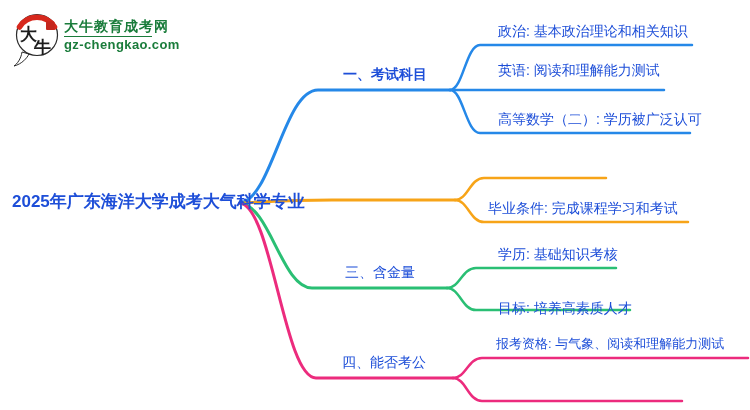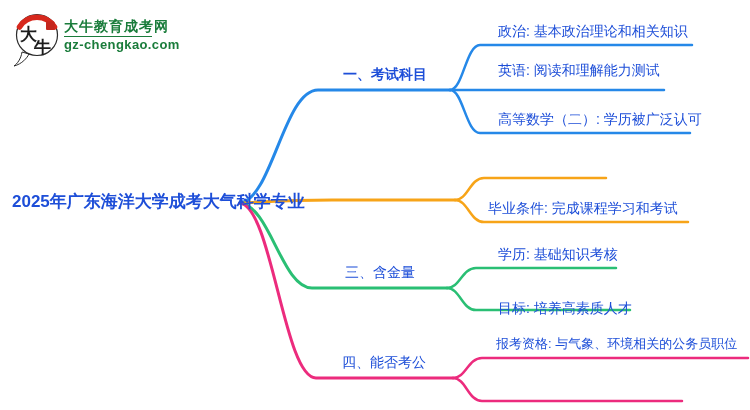--- a/index.html
+++ b/index.html
@@ -75,15 +75,15 @@
 
   <div class="node" style="left:498px;top:21px;">政治: 基本政治理论和相关知识</div>
   <div class="node" style="left:498px;top:60px;">英语: 阅读和理解能力测试</div>
   <div class="node" style="left:498px;top:109px;">高等数学（二）: 学历被广泛认可</div>
 
   <div class="node" style="left:488px;top:198px;">毕业条件: 完成课程学习和考试</div>
 
   <div class="node" style="left:498px;top:244px;">学历: 基础知识考核</div>
   <div class="node" style="left:498px;top:286px;margin-top:12px;">目标: 培养高素质人才</div>
 
-  <div class="node small" style="left:496px;top:334px;">报考资格: 与气象、环境相关的公务员职位</div>
+  <div class="node small" style="left:496px;top:334px;">报考资格: 与气象、阅读和理解能力测试</div>
 
 </div>
 
 </body></html>

